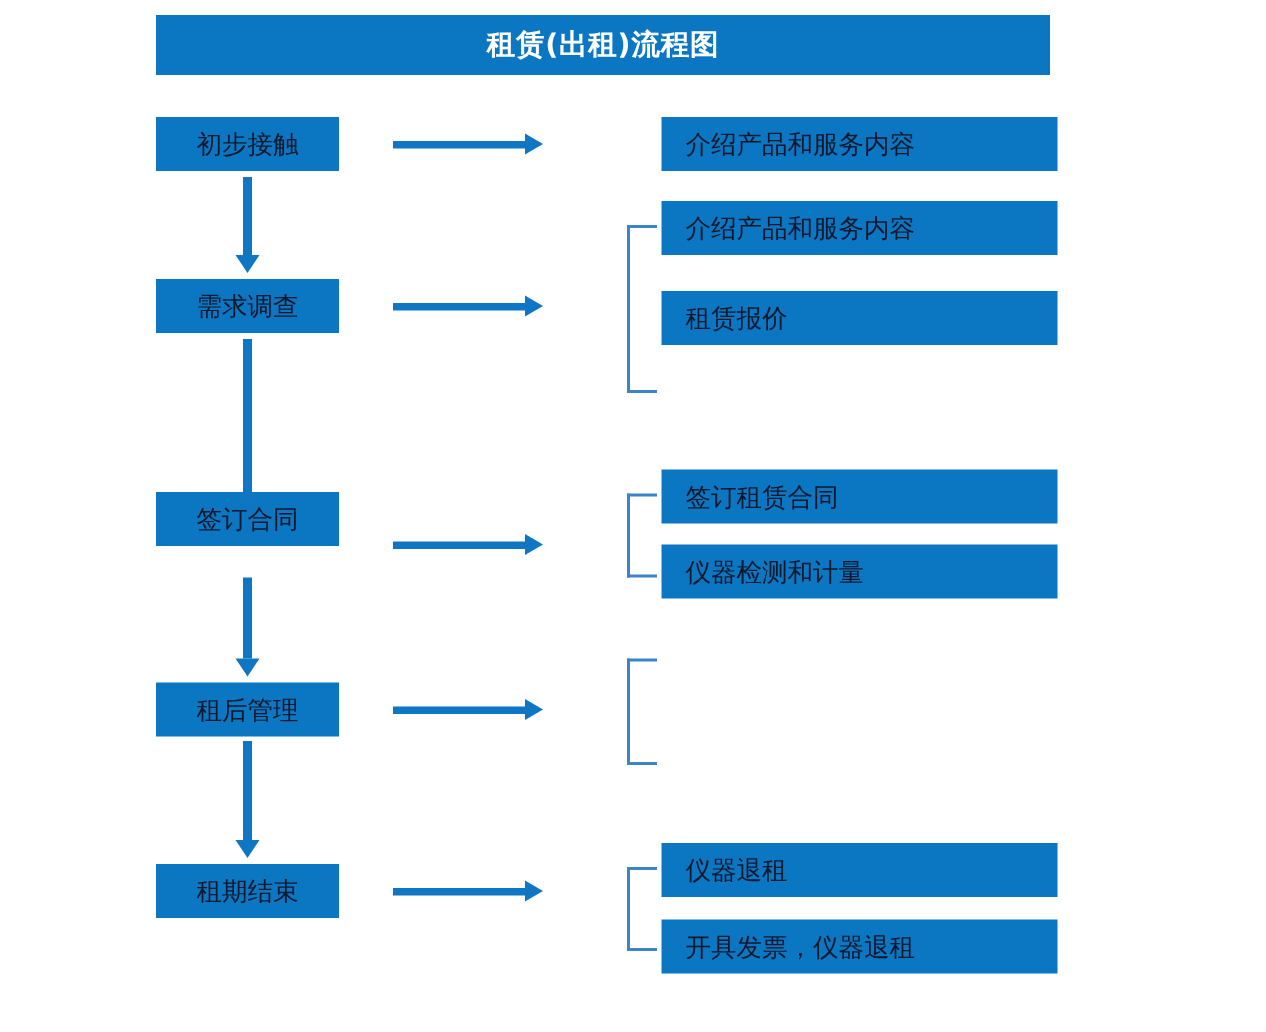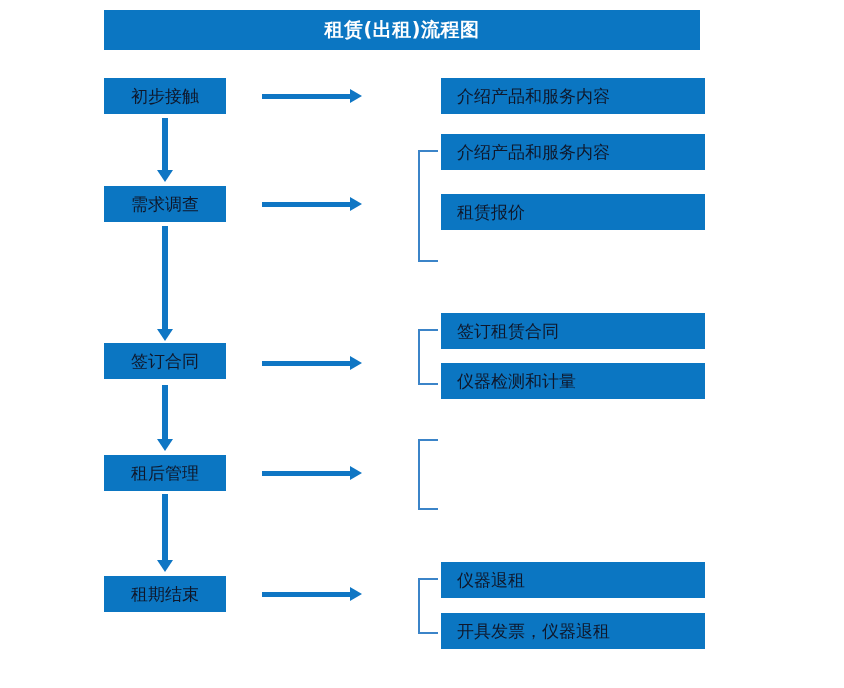--- a/index.html
+++ b/index.html
@@ -118,21 +118,21 @@
 <body>
 
 <div id="flowchart">
 
   <div class="title-banner">租赁(出租)流程图</div>
 
   <div class="node stage" style="top:78px;">初步接触</div>
 
   <div class="node stage" style="top:186px;">需求调查</div>
 
-  <div class="node stage" style="top:343px;">签订合同</div>
+  <div class="node stage" style="top:328px;">签订合同</div>
 
   <div class="node stage" style="top:455px;">租后管理</div>
 
   <div class="node stage" style="top:576px;">租期结束</div>
 
   <div class="v-arrow" style="left:157px; top:118px; height:64px;">
     <div class="shaft" style="height:52px;"></div>
     <div class="head" style="top:52px;"></div>
   </div>
 

